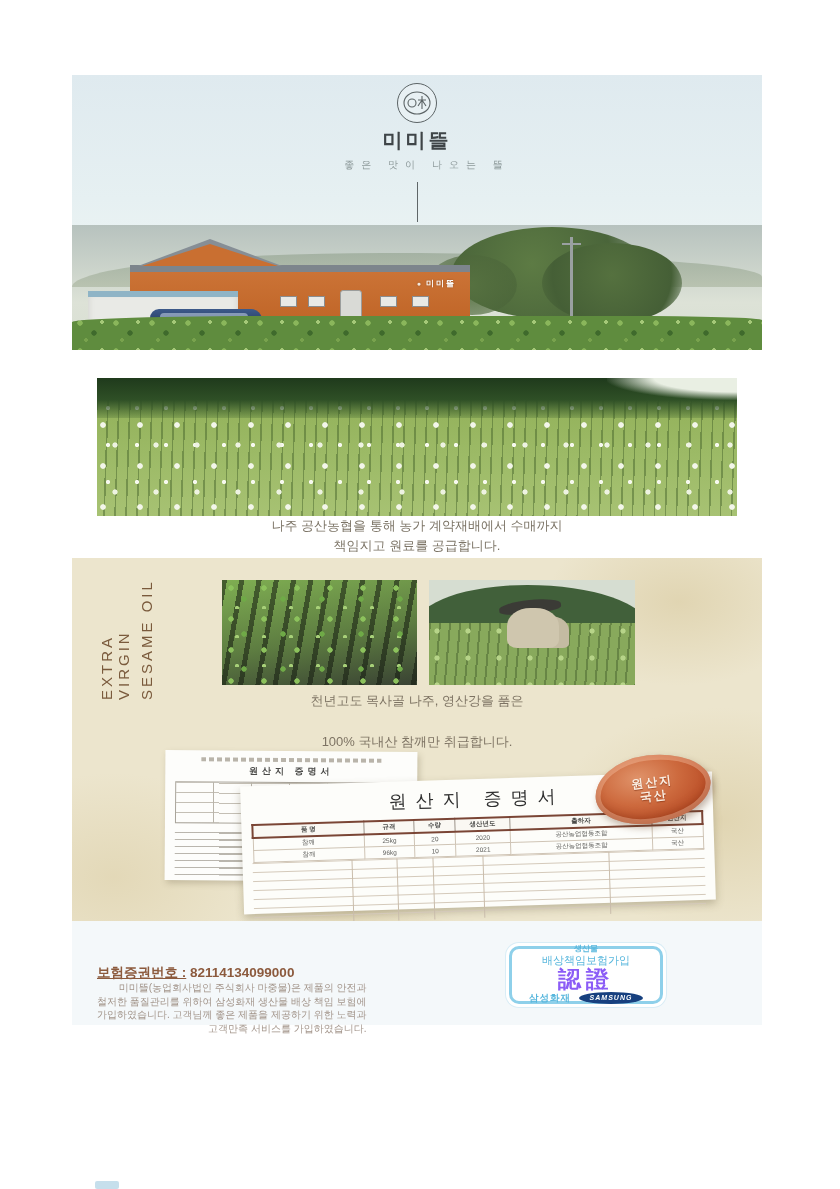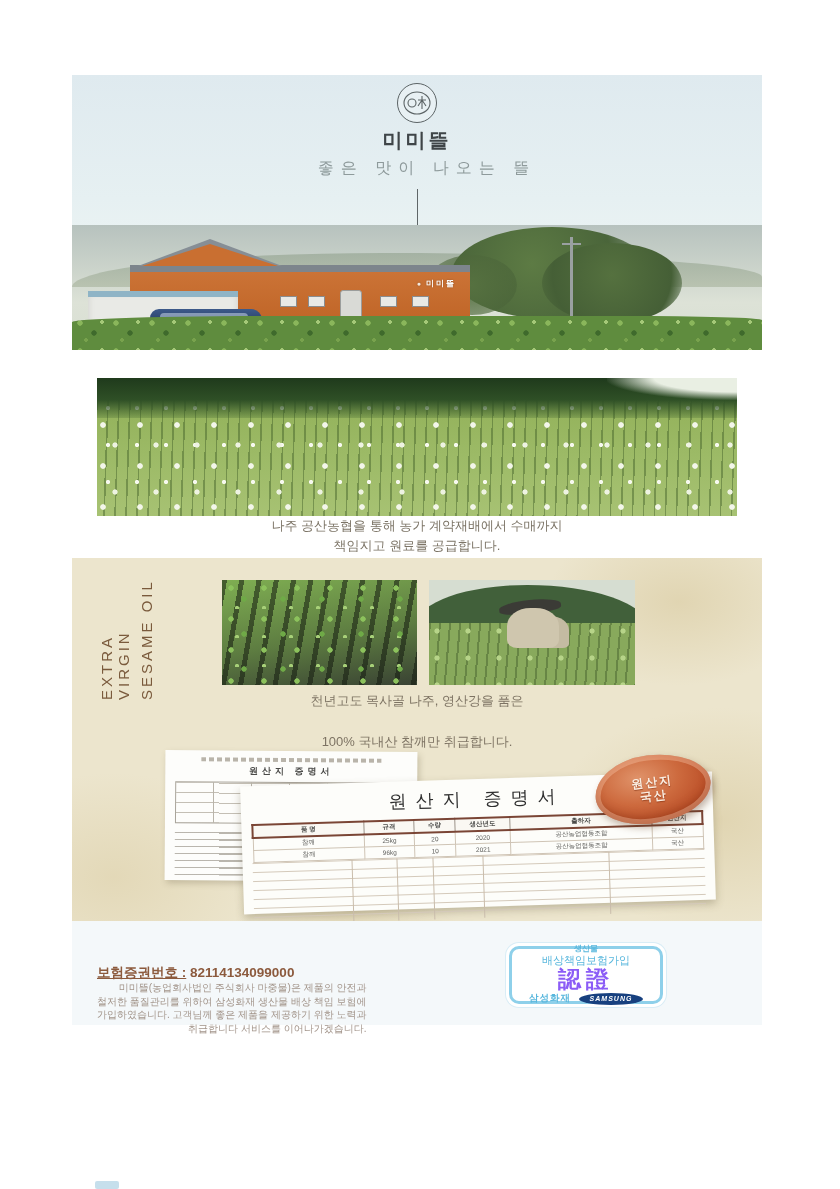--- a/index.html
+++ b/index.html
@@ -7,21 +7,21 @@
   .canvas { position:relative; width:840px; height:1189px; background:#ffffff; margin:0 auto; overflow:hidden; }
   .sheet { position:absolute; left:72px; top:75px; width:690px; }
 
   
   .hero { position:relative; width:690px; height:275px;
     background:linear-gradient(180deg,#dfeaef 0%,#e6f0f2 45%,#edf4f3 70%); overflow:hidden; }
   .logo-wrap { position:relative; text-align:center; padding-top:8px; }
   .logo-circle { width:40px; height:40px; margin:0 auto; border:1.5px solid #5c6466; border-radius:50%;
     display:flex; align-items:center; justify-content:center; background:rgba(255,255,255,.25); }
   .brand-name { margin-top:4px; font-size:20px; font-weight:bold; color:#3f4548; letter-spacing:3px; }
-  .brand-tagline { margin-top:4px; font-size:16px; color:#8e9a9b; letter-spacing:7px;margin-left:20px; }
+  .brand-tagline { margin-top:4px; font-size:10px; color:#8e9a9b; letter-spacing:7px;margin-left:20px; }
   .v-divider { width:1px; height:40px; background:#5f6668; margin:10px auto 8px auto; }
   .hero-intro { text-align:center; font-size:13px; color:#8b989c; line-height:1.75; letter-spacing:0.5px; }
 
   .factory-photo { position:absolute; left:0; bottom:0; width:690px; height:125px;
     background:linear-gradient(180deg,#b7c2be 0%,#cdd5cc 38%,#dde2d7 62%,#d8dfd2 100%); overflow:hidden; }
   .ph-ridge { position:absolute; left:0; top:28px; width:100%; height:34px; opacity:.65;
     background:linear-gradient(180deg,#93a390 0%,#aab59f 100%); border-radius:45% 55% 0 0 / 100% 70% 0 0; }
   .ph-tree { position:absolute; border-radius:50%; }
   .t1 { left:380px; top:2px;  width:200px; height:92px; background:radial-gradient(circle at 40% 40%, #5d7b44 0%, #4a653a 60%, #40573350 100%); }
   .t2 { left:470px; top:18px; width:140px; height:80px; background:radial-gradient(circle at 50% 40%, #55713f 0%, #455f36 70%, transparent 100%); }
@@ -158,21 +158,21 @@
   .ins-title { position:absolute; left:25px; top:7px; font-size:21px; font-weight:bold; color:#b06a45; line-height:1.22; }
   .ins-policy { position:absolute; left:25px; top:43px; font-size:13.5px; font-weight:bold; color:#8c5a3d; }
   .ins-policy .lbl { text-decoration:underline; }
   .ins-body { position:absolute; left:25px; top:60px; font-size:10px; color:#a2948a; line-height:1.37;text-align:right; }
   .badge { position:absolute; left:437px; top:25px; width:154px; height:58px; background:#fff;
     border:3px solid #8ed0ea; border-radius:10px; box-shadow:0 0 0 3px #fff, 0 0 0 4px #d9edf6;
     display:flex; flex-direction:column; align-items:center; justify-content:center; }
   .bdg-l1 { font-size:8px; font-weight:bold; color:#59b7dd; line-height:1.1; }
   .bdg-l2 { font-size:11px; font-weight:normal; color:#59b7dd; line-height:1.15; }
   .bdg-stamp { font-size:23px; font-weight:bold; color:#8b5cf6; letter-spacing:5px; line-height:1.0; margin:1px 12px; }
-  .bdg-row { display:flex; align-items:flex-end; gap:8px; }
+  .bdg-row { display:flex; align-items:flex-start; gap:8px; }
   .bdg-insurer { font-size:9.5px; font-weight:bold; color:#59b7dd; letter-spacing:1px; }
   .bdg-samsung { width:64px; height:12px; background:#17407f; border-radius:50%; display:flex;
     align-items:center; justify-content:center; color:#fff; font-size:7px; font-weight:bold;
     font-style:italic; letter-spacing:1px; }
   .badge-reflect { position:absolute; left:437px; top:88px; width:154px; height:22px; overflow:hidden; opacity:.18; }
   .bottom-mark { position:absolute; left:95px; top:1181px; width:24px; height:8px; background:#bcd9e9; border-radius:2px; opacity:.85; }
 </style>
 </head>
 <body>
 
@@ -299,21 +299,21 @@
 
     <section class="insurance">
       <div class="ins-policy">
         <span class="lbl">보험증권번호 :</span>
         <span>82114134099000</span>
       </div>
       <p class="ins-body">
         <span>미미뜰(농업회사법인 주식회사 마중물)은 제품의 안전과</span><br>
         <span>철저한 품질관리를 위하여 삼성화재 생산물 배상 책임 보험에</span><br>
         <span>가입하였습니다. 고객님께 좋은 제품을 제공하기 위한 노력과</span><br>
-        <span>취급합니다 서비스를 이어나가겠습니다.</span>
+        <span>고객만족 서비스를 가입하였습니다.</span>
       </p>
       <div class="badge">
         <div class="bdg-l1">생산물</div>
         <div class="bdg-l2">배상책임보험가입</div>
         <div class="bdg-stamp">認證</div>
         <div class="bdg-row">
           <span class="bdg-insurer">삼성화재</span>
           <span class="bdg-samsung">SAMSUNG</span>
         </div>
       </div>

